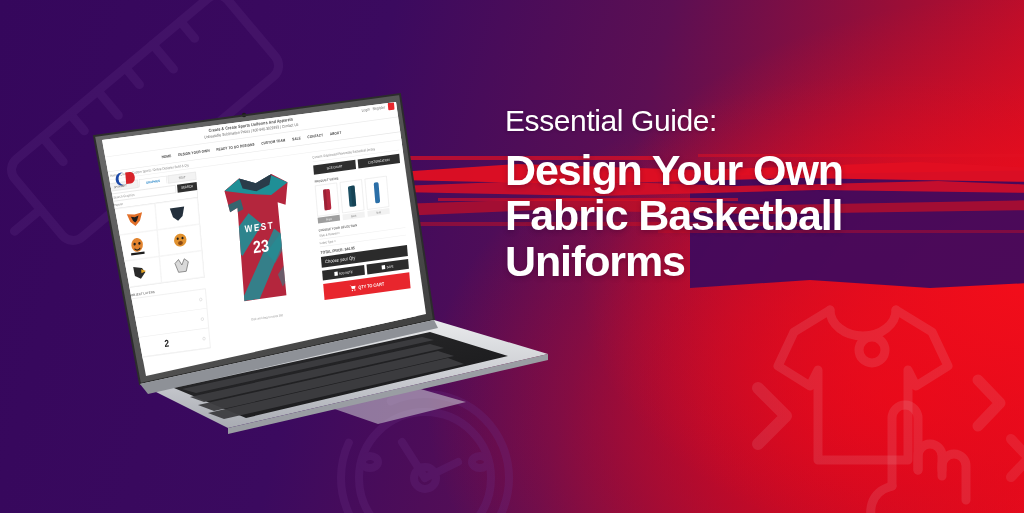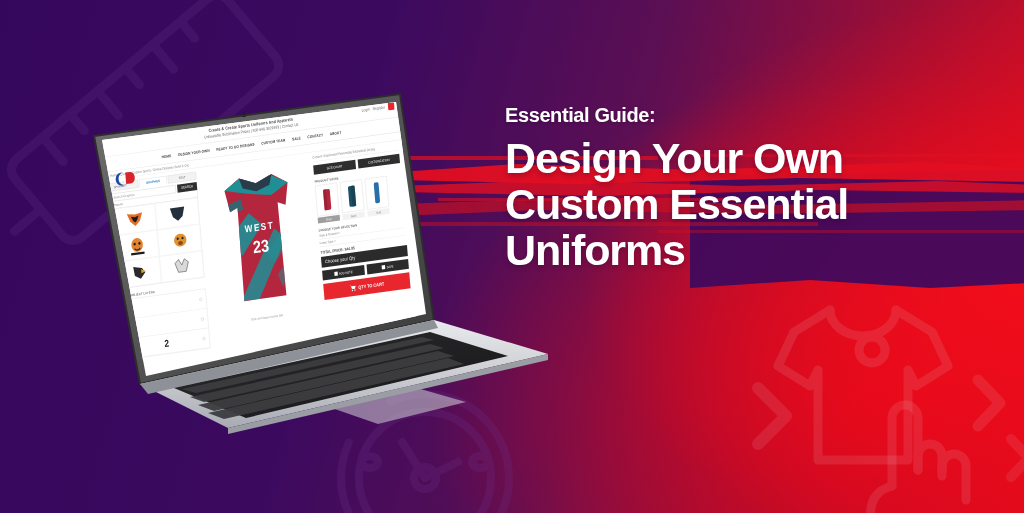--- a/index.html
+++ b/index.html
@@ -27,21 +27,21 @@
   .deco-chev-c  { left:1000px; top:432px;  opacity:.14; }
 
   
   .brush-band { position:absolute; left:398px; top:152px; width:640px; height:60px; pointer-events:none; }
   .brush-band-2 { position:absolute; left:398px; top:196px; width:640px; height:46px; pointer-events:none; opacity:.85; }
   .purple-band { position:absolute; left:690px; top:170px; width:360px; height:122px; pointer-events:none; }
 
   
   .headline { position:absolute; left:505px; top:104px; width:470px; z-index:7; }
   .kicker {
-    color:#fff; font-weight:bold; font-size:20px; line-height:1.12;
+    color:#fff; font-weight:normal; font-size:30px; line-height:1.12;
     letter-spacing:-.4px; text-shadow:0 1px 3px rgba(40,0,40,.35);
   }
   .maintitle {
     color:#fff; font-weight:bold; font-size:43px; line-height:1.06;
     letter-spacing:-1.1px; margin-top:10px;
     text-shadow:0 2px 5px rgba(45,0,45,.32);
   }
   .maintitle .ln { display:block; white-space:nowrap; }
 
   
@@ -205,21 +205,21 @@
         <rect x="0" y="26" width="420" height="4" opacity=".55"></rect>
         <rect x="260" y="34" width="380" height="3" opacity=".45"></rect>
       </g>
     </svg>
   </div>
 
   <div class="headline">
     <div class="kicker">Essential Guide:</div>
     <div class="maintitle">
       <span class="ln">Design Your Own</span>
-      <span class="ln">Custom Essential</span>
+      <span class="ln">Fabric Basketball</span>
       <span class="ln">Uniforms</span>
     </div>
   </div>
 
   <div class="laptop">
     <svg width="500" height="340" viewBox="0 0 500 340">
       <defs>
         <linearGradient id="lidg" x1="0" y1="0" x2="1" y2="1">
           <stop offset="0%" stop-color="#6e6e6e"></stop>
             <stop offset="100%" stop-color="#3a3a3a"></stop>

